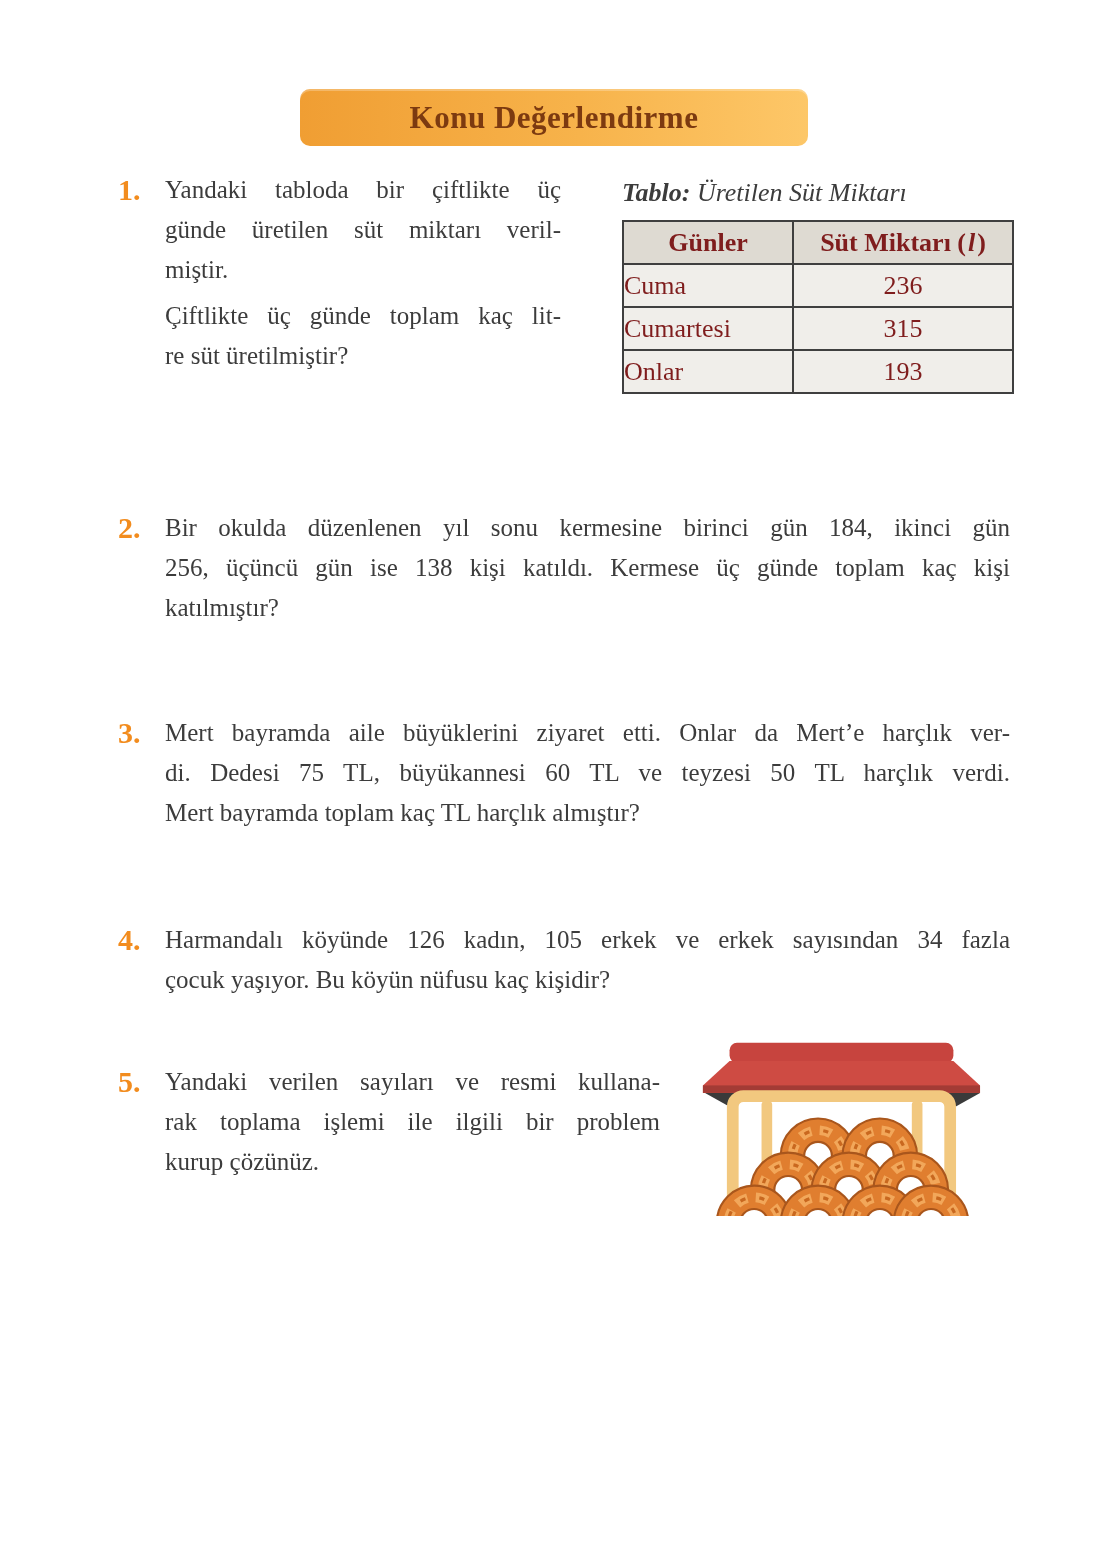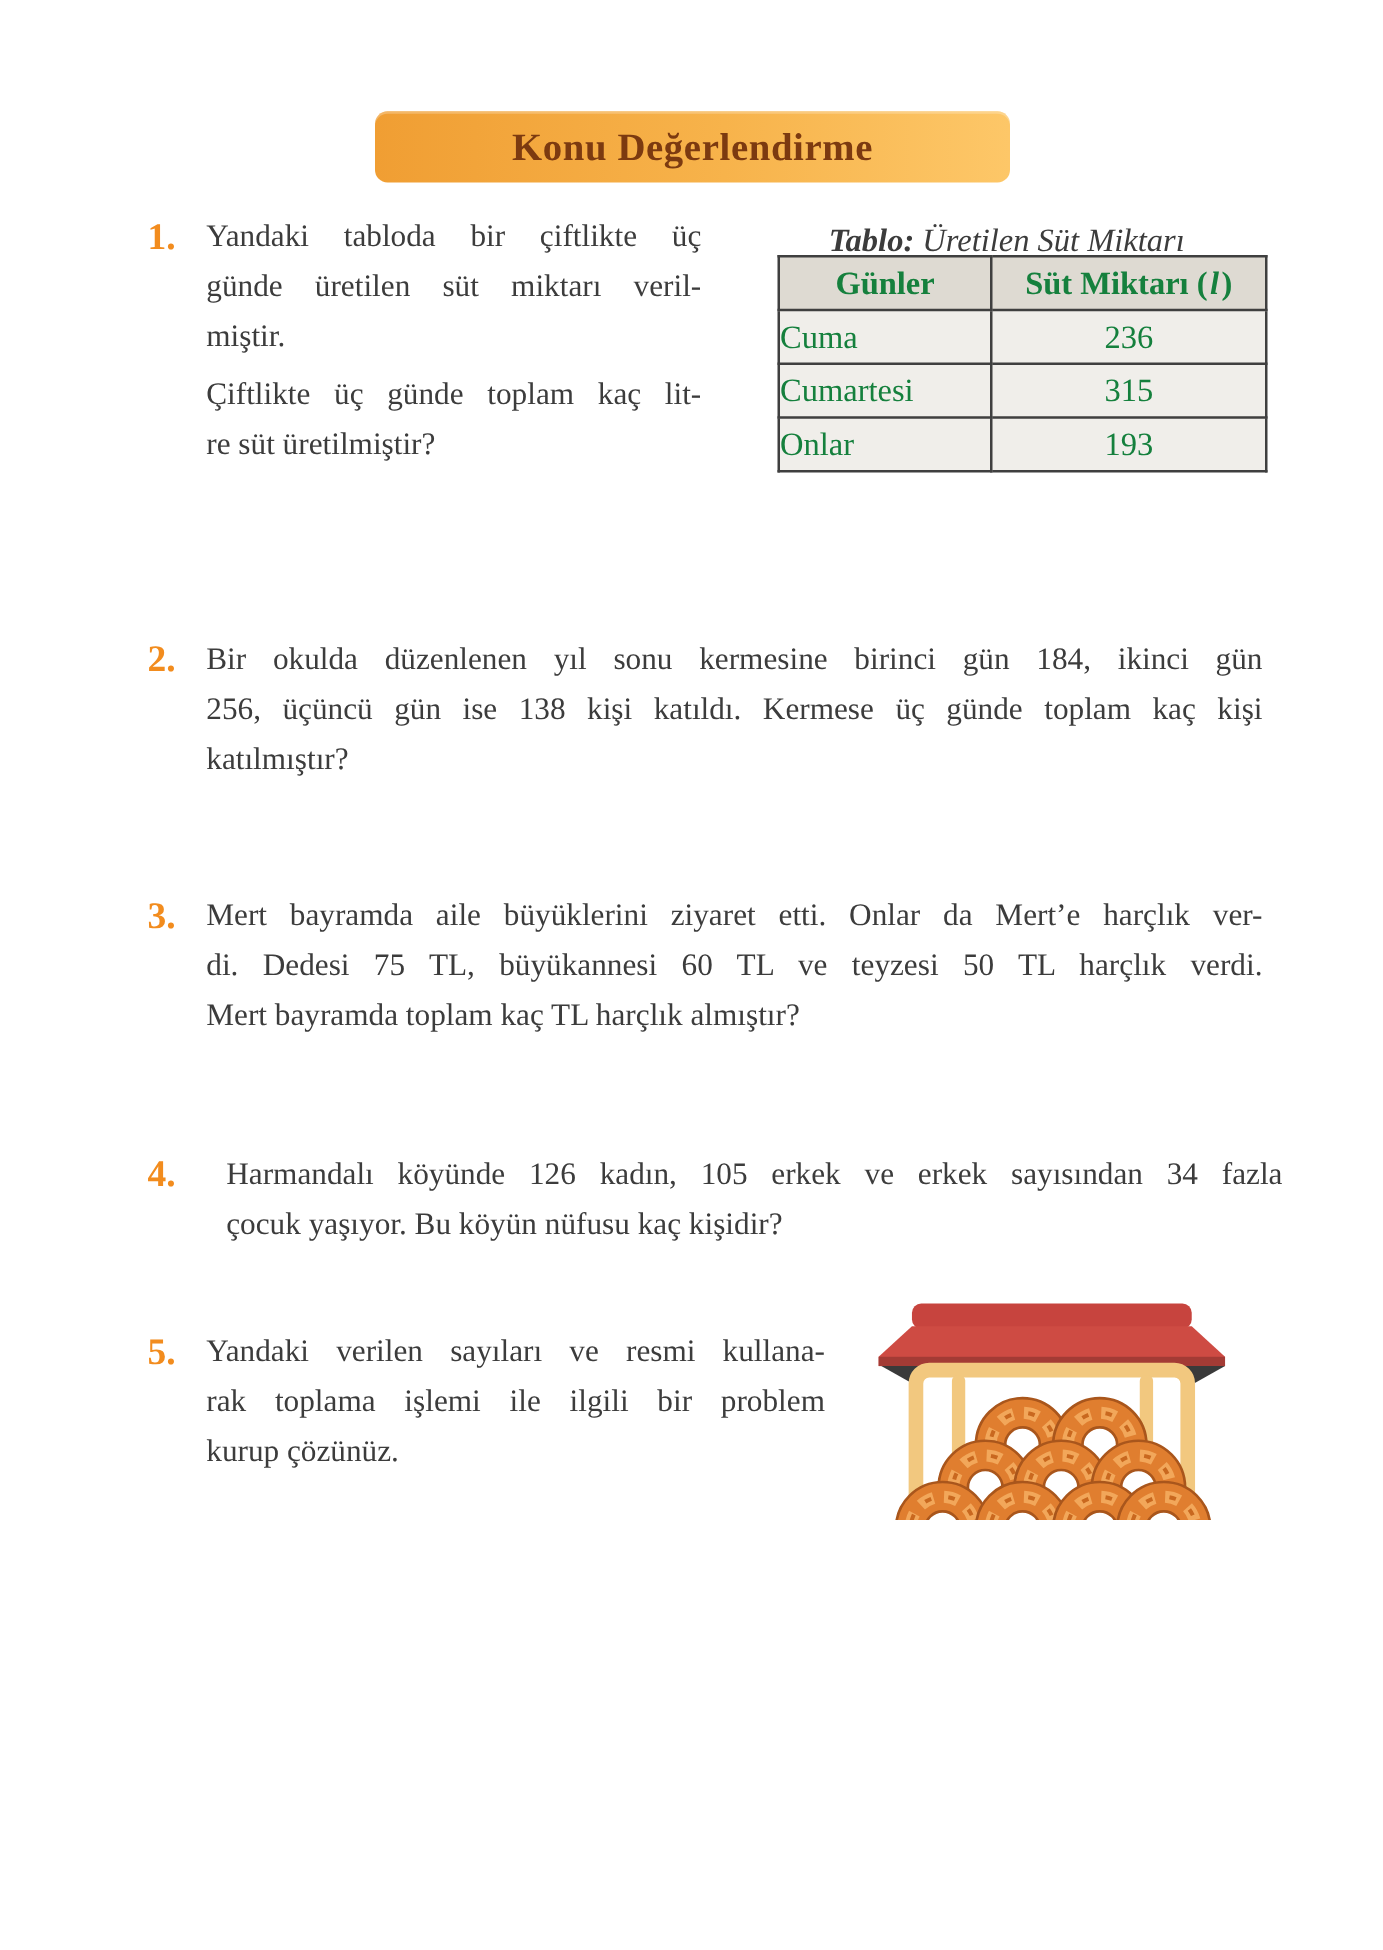--- a/index.html
+++ b/index.html
@@ -16,26 +16,26 @@
   }
   .banner-title{font-weight:bold;font-size:31px;color:#7C3A10;letter-spacing:.5px;}
   
   .q{position:absolute;left:118px;display:flex;}
   .qnum{width:47px;font-weight:bold;font-size:30px;color:#F28C1E;line-height:40px;flex:0 0 47px;}
   .qtext{font-size:25px;line-height:40px;}
   .jline{text-align:justify;text-align-last:justify;white-space:nowrap;}
   .jline.last{text-align-last:left;}
   .para2{margin-top:6px;}
   
-  .tbl-caption{position:absolute;left:622px;top:178px;font-size:26px;white-space:nowrap;margin-left:41px;}
+  .tbl-caption{position:absolute;left:622px;top:178px;font-size:26px;white-space:nowrap;}
   .tbl-caption .cap-label{font-weight:bold;font-style:italic;}
   .tbl-caption .cap-title{font-style:italic;}
   table.milk{
-    position:absolute;left:622px;top:204px;width:392px;
-    border-collapse:collapse;font-size:26px;color:#15803d;
+    position:absolute;left:622px;top:220px;width:392px;
+    border-collapse:collapse;font-size:26px;color:#7f1d1d;
   }
   table.milk td,table.milk th{border:2px solid #3f3f3f;height:41px;padding:0;}
   table.milk th{background:#DEDAD2;font-weight:bold;font-size:26px;}
   table.milk td{background:#F0EEEA;}
   .col-day{width:170px;}
   .col-amt{width:222px;}
   td.day-cell{text-align:left;padding-left:12px;margin-top:24px;}
   td.amt-cell,th{text-align:center;}
   .unit-l{font-style:italic;margin:0 2px;}
   
@@ -113,21 +113,21 @@
     <div class="qnum">3.</div>
     <div class="qtext" style="width:845px;">
       <div class="jline">Mert bayramda aile büyüklerini ziyaret etti. Onlar da Mert’e harçlık ver-</div>
       <div class="jline">di. Dedesi 75 TL, büyükannesi 60 TL ve teyzesi 50 TL harçlık verdi.</div>
       <div class="jline last">Mert bayramda toplam kaç TL harçlık almıştır?</div>
     </div>
   </div>
 
   <div class="q" style="top:920px;">
     <div class="qnum">4.</div>
-    <div class="qtext" style="width:845px;margin-left:16px;">
+    <div class="qtext" style="width:845px;">
       <div class="jline">Harmandalı köyünde 126 kadın, 105 erkek ve erkek sayısından 34 fazla</div>
       <div class="jline last">çocuk yaşıyor. Bu köyün nüfusu kaç kişidir?</div>
     </div>
   </div>
 
   <div class="q" style="top:1062px;">
     <div class="qnum">5.</div>
     <div class="qtext" style="width:495px;">
       <div class="jline">Yandaki verilen sayıları ve resmi kullana-</div>
       <div class="jline">rak toplama işlemi ile ilgili bir problem</div>

